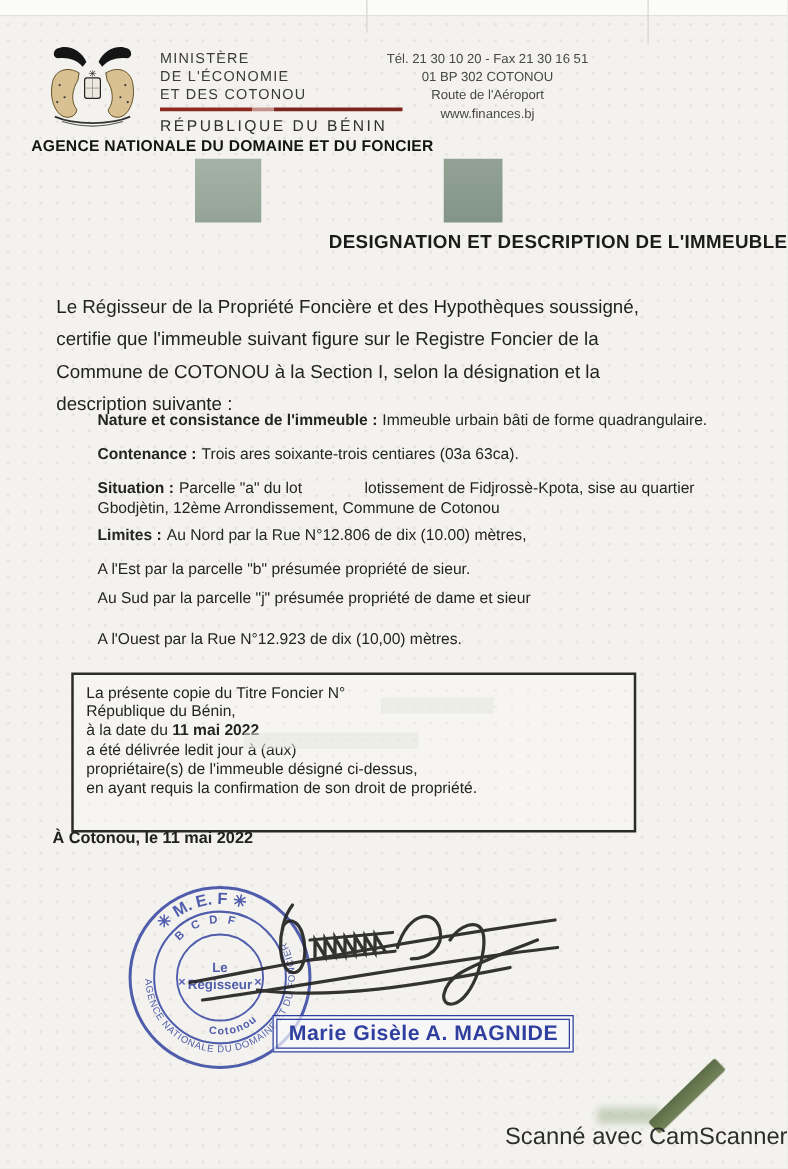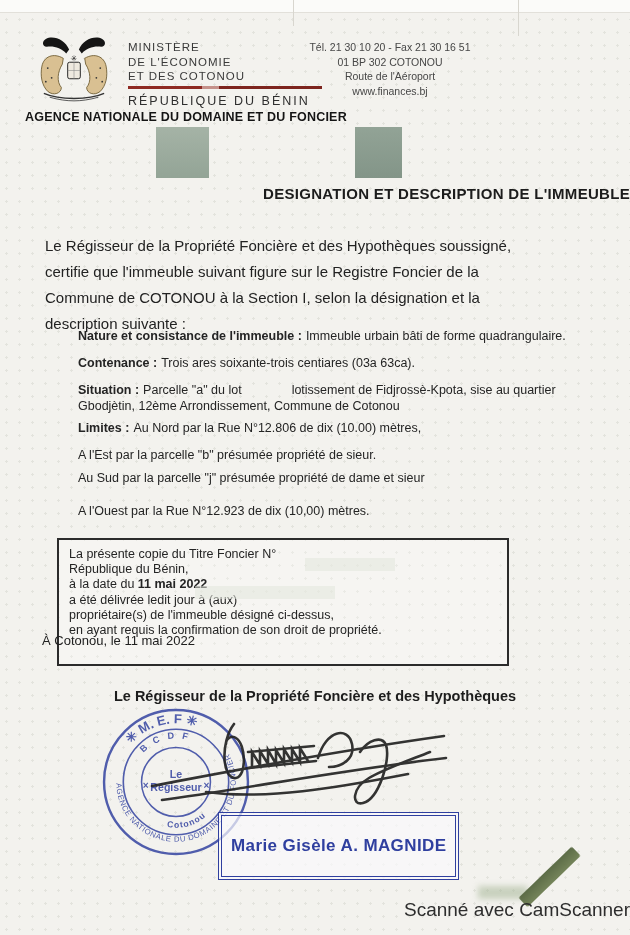--- a/index.html
+++ b/index.html
@@ -43,29 +43,29 @@
   .d0{top:328px;} .d1{top:355px;} .d2{top:382px;} .d3{top:420px;}
   .d4{top:447px;} .d5{top:470px;} .d6{top:503px;}
 
   .cert-box{position:absolute;left:57px;top:538px;width:428px;border:2px solid #2b2b2b;
     padding:7px 10px 26px 10px;font-size:12.5px;line-height:15.2px;color:#242424;background:rgba(255,255,255,0.25);}
   .cert-box .b{font-weight:bold;}
   .cert-smudge{position:absolute;background:#e2e5dd;opacity:0.55;}
   .cs1{left:305px;top:558px;width:90px;height:13px;}
   .cs2{left:195px;top:586px;width:140px;height:13px;}
 
-  .place-date{position:absolute;left:42px;top:633px;font-size:13px;font-weight:normal;color:#202020;}
+  .place-date{position:absolute;left:42px;top:662px;font-size:13px;font-weight:bold;color:#202020;}
   .sig-title{position:absolute;left:95px;top:688px;width:440px;text-align:center;
     font-size:14.5px;font-weight:bold;color:#1d1d1d;}
 
   .stamp{position:absolute;left:100px;top:706px;width:152px;height:152px;opacity:0.88;}
   .signature{position:absolute;left:146px;top:702px;width:310px;height:120px;}
 
   .name-stamp{position:absolute;left:218px;top:812px;border:4px double #2f3f9f;
-    padding:20px 9px;font-size:17px;font-weight:bold;letter-spacing:0.4px;color:#2f3f9f;
+    padding:1px 9px;font-size:17px;font-weight:bold;letter-spacing:0.4px;color:#2f3f9f;
     background:rgba(250,250,252,0.7);}
 
   .cam-smudge{position:absolute;left:478px;top:886px;width:50px;height:13px;background:#9eb08e;
     filter:blur(3px);opacity:0.5;}
   .cam-corner{position:absolute;left:523px;top:896px;width:74px;height:13px;border-radius:2px;
     background:linear-gradient(180deg,#55663f,#6e7e52);transform:rotate(-44deg);transform-origin:0 50%;
     filter:blur(0.6px);opacity:0.95;}
   .cam-credit{position:absolute;left:404px;top:899px;font-size:19px;color:#2d2d2d;}
 </style>
 </head>
@@ -145,21 +145,20 @@
     <div><span>République du Bénin,</span><span class="b"></span></div>
     <div><span>à la date du </span><span class="b">11 mai 2022</span></div>
     <div><span>a été délivrée ledit jour à (aux)</span><span class="b"></span></div>
     <div><span>propriétaire(s) de l'immeuble désigné ci-dessus,</span><span class="b"></span></div>
     <div><span>en ayant requis la confirmation de son droit de propriété.</span><span class="b"></span></div>
   </div>
   <div class="cert-smudge cs1"></div>
   <div class="cert-smudge cs2"></div>
 
   <div class="place-date">À Cotonou, le 11 mai 2022</div>
-  <div class="sig-title">Le Régisseur de la Propriété Foncière et des Hypothèques</div>
 
   <svg class="stamp" viewBox="0 0 150 150">
     <g fill="none" stroke="#3a49a3">
       <circle cx="75" cy="75" r="71" stroke-width="2.4"></circle>
       <circle cx="75" cy="75" r="52" stroke-width="1.6"></circle>
       <circle cx="75" cy="75" r="34" stroke-width="1.5"></circle>
     </g>
     <defs>
       <path id="arcTop" d="M 17,75 A 58,58 0 1 1 133,75"></path>
       <path id="arcRing" d="M 23.9,45.5 A 59,59 0 1 0 126.1,45.5"></path>

